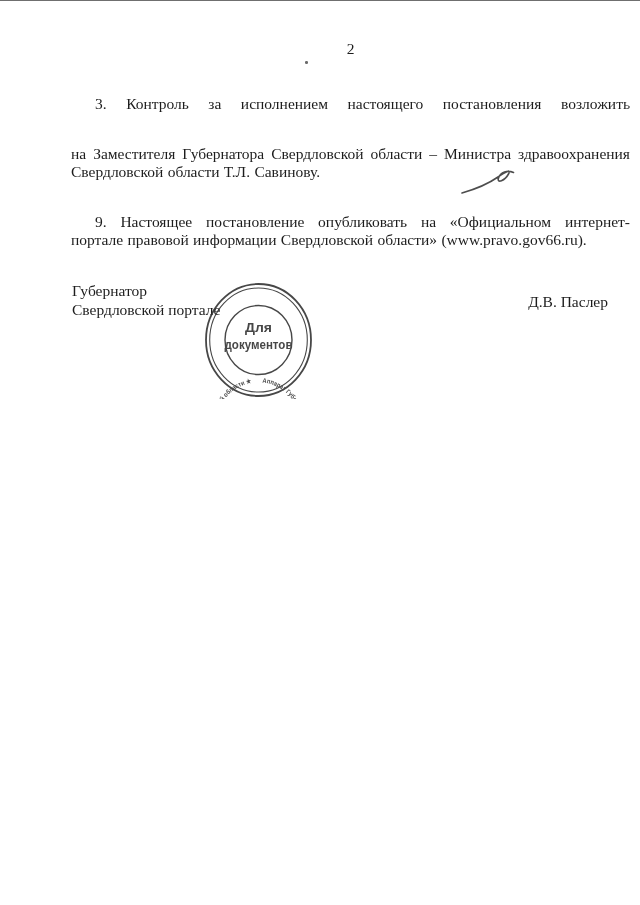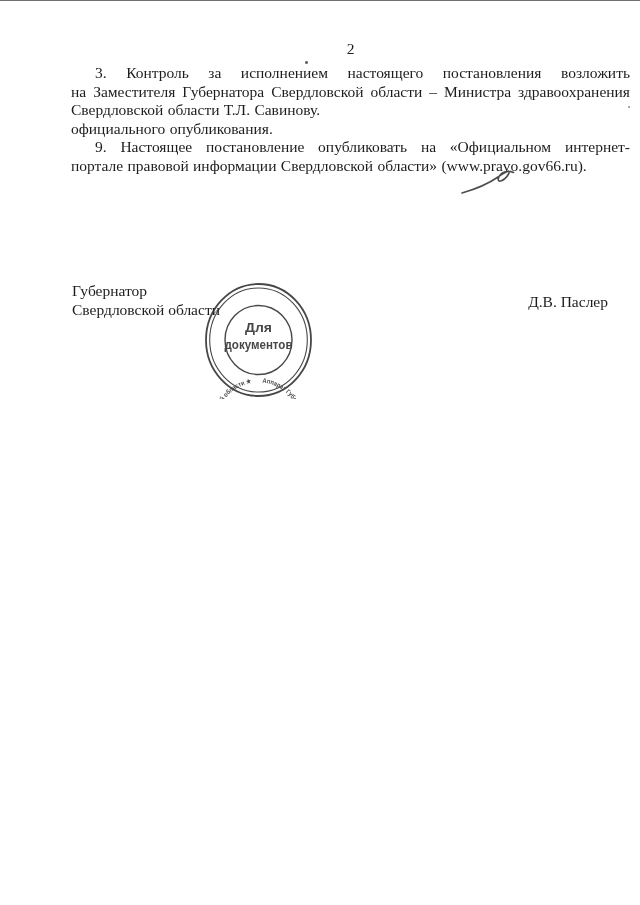--- a/index.html
+++ b/index.html
@@ -24,21 +24,21 @@
     position: absolute; top: 40px; left: 71px; width: 559px;
     text-align: center;
     font-size: 15.5px; line-height: 18.6px;
   }
   .body-text {
     position: absolute; top: 64px; left: 71px; width: 559px;
     font-size: 15.5px; line-height: 18.6px;
     word-spacing: 0.5px;
   }
   .line { white-space: normal; }
-  .line.just { text-align: justify; text-align-last: justify; }
+  .line.just { text-align: justify; text-align-last: justify; margin-top: 31px; }
   .line.left { text-align: left; text-align-last: left; }
   .line.indent { text-indent: 24px; }
   .signature {
     position: absolute; top: 282px; left: 72px;
     font-size: 15.5px; line-height: 18.6px;
   }
   .signatory-name {
     position: absolute; top: 293px; right: 32px;
     font-size: 15.5px; line-height: 18.6px;
   }
@@ -77,32 +77,31 @@
 <div class="page">
 
   <div class="top-edge"></div>
 
   <div class="page-number">2</div>
 
   <div class="body-text">
     <div class="line just indent">3. Контроль за исполнением настоящего постановления возложить</div>
     <div class="line just">на Заместителя Губернатора Свердловской области – Министра здравоохранения</div>
     <div class="line left">Свердловской области Т.Л. Савинову.</div>
-    <div class="line left">официального опубликования.</div>
     <div class="line just indent">9. Настоящее постановление опубликовать на «Официальном интернет-</div>
     <div class="line left">портале правовой информации Свердловской области» (www.pravo.gov66.ru).</div>
   </div>
 
   <svg class="paraph" viewBox="0 0 72 36">
     <path d="M 8 31 C 22 27 34 22 44 15 C 50 11 58 6 54.5 12 C 51 18.5 42.5 22 44.5 16 C 46.5 10 53.5 8 59.5 10.5" fill="none" stroke="#3a3a3a" stroke-width="1.6" stroke-linecap="round" opacity="0.9"></path>
   </svg>
 
   <div class="signature">
     <div>Губернатор</div>
-    <div>Свердловской области</div>
+    <div>Свердловской портале</div>
   </div>
 
   <div class="signatory-name">Д.В. Паслер</div>
 
   <svg class="stamp" viewBox="0 0 113 118">
     <ellipse class="ring-stroke" cx="56.5" cy="59" rx="52.5" ry="56" stroke-width="1.8"></ellipse>
     <ellipse class="ring-stroke" cx="56.5" cy="59" rx="48.8" ry="52" stroke-width="1.1"></ellipse>
     <ellipse class="ring-stroke" cx="56.5" cy="59" rx="33.5" ry="34.5" stroke-width="1.4"></ellipse>
     <path id="stamp-ring-path" d="M 56.5 101.3 A 42.3 42.3 0 1 1 56.4 101.3" fill="none"></path>
     <text class="ring-text">

